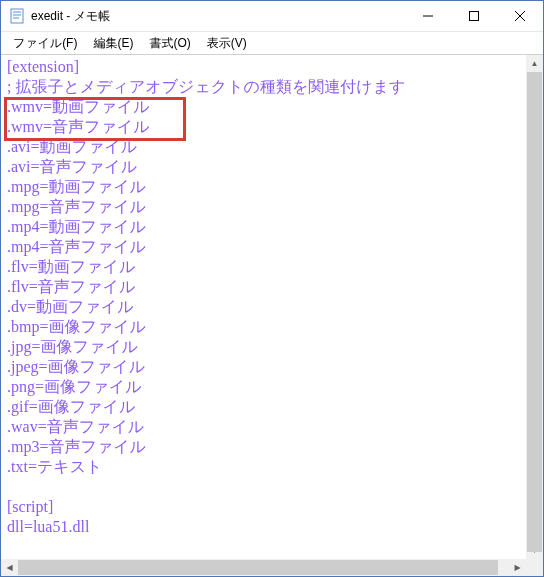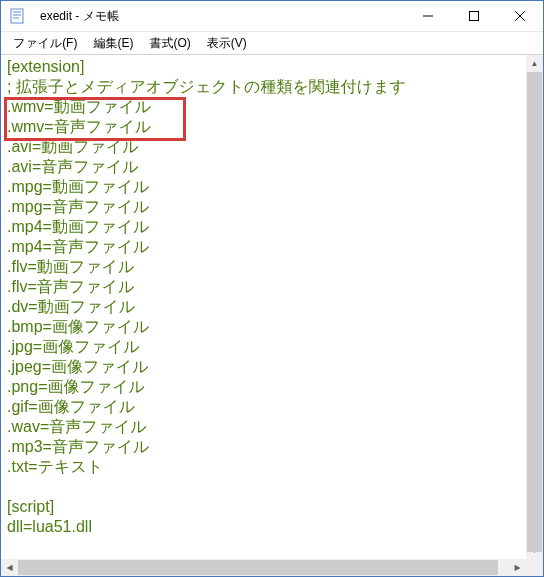--- a/index.html
+++ b/index.html
@@ -31,21 +31,20 @@
   .titlebar-icon {
     width: 16px;
     height: 16px;
     margin: 0 6px 0 8px;
     display: inline-block;
   }
   .titlebar-title {
     flex: 1;
     font-size: 12px;
     color: #000;
-    margin-left: 9px;
   }
   .titlebar-controls {
     display: flex;
     height: 100%;
   }
   .win-btn {
     width: 46px;
     height: 100%;
     display: flex;
     align-items: center;
@@ -68,25 +67,25 @@
   .editor-wrap {
     flex: 1;
     position: relative;
     overflow: hidden;
     background: #fff;
   }
   .editor {
     position: absolute;
     left: 0; right: 17px; top: 0; bottom: 17px;
     padding: 2px 6px;
-    font-family: Liberation Sans, sans-serif;
+    font-family: Liberation Serif, serif;
     font-size: 16px;
     line-height: 20px;
     white-space: pre;
-    color: #4d7c0f;
+    color: #8b5cf6;
     overflow: hidden;
   }
   .highlight-box {
     position: absolute;
     border: 3px solid #d43b3b;
     box-sizing: border-box;
     pointer-events: none;
   }
   .scrollbar-v {
     position: absolute;

